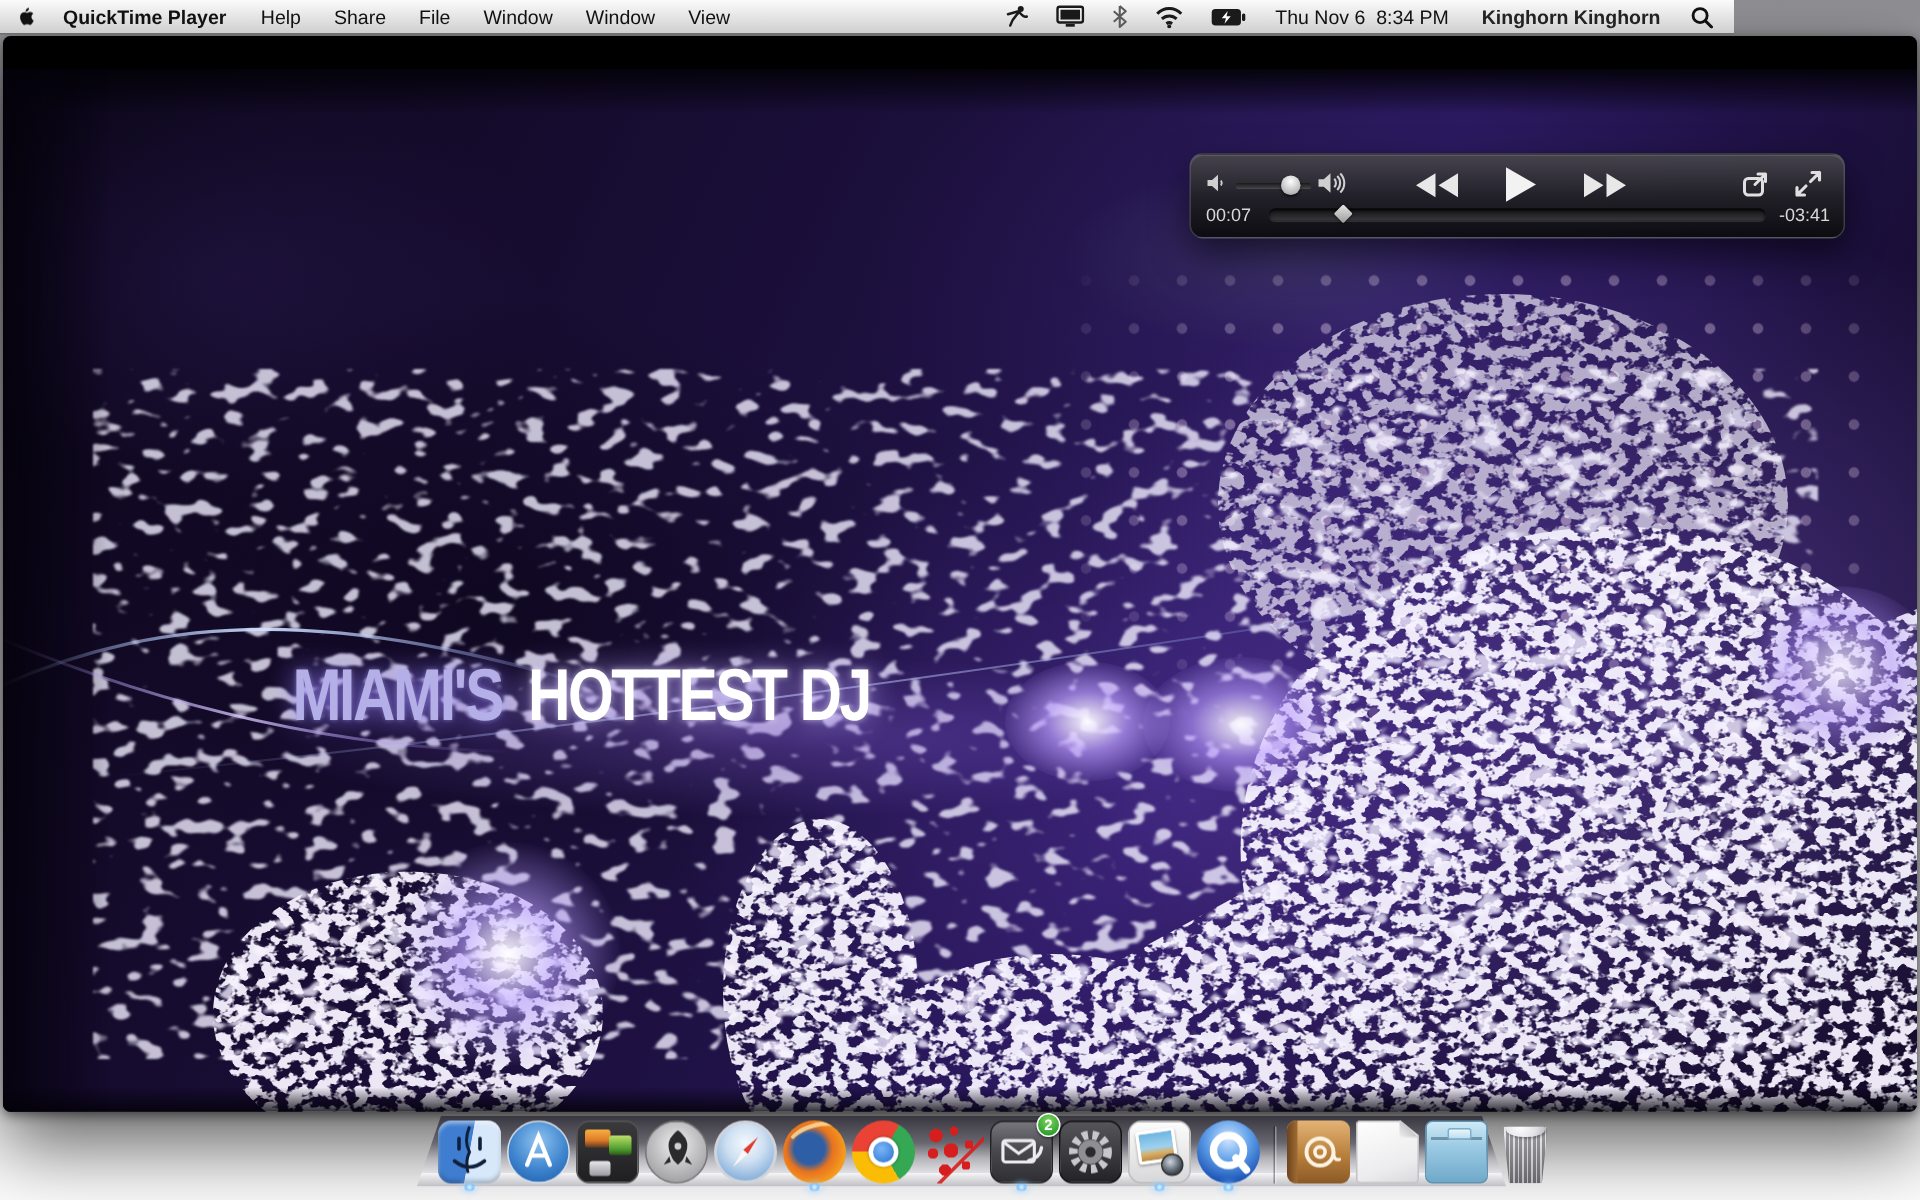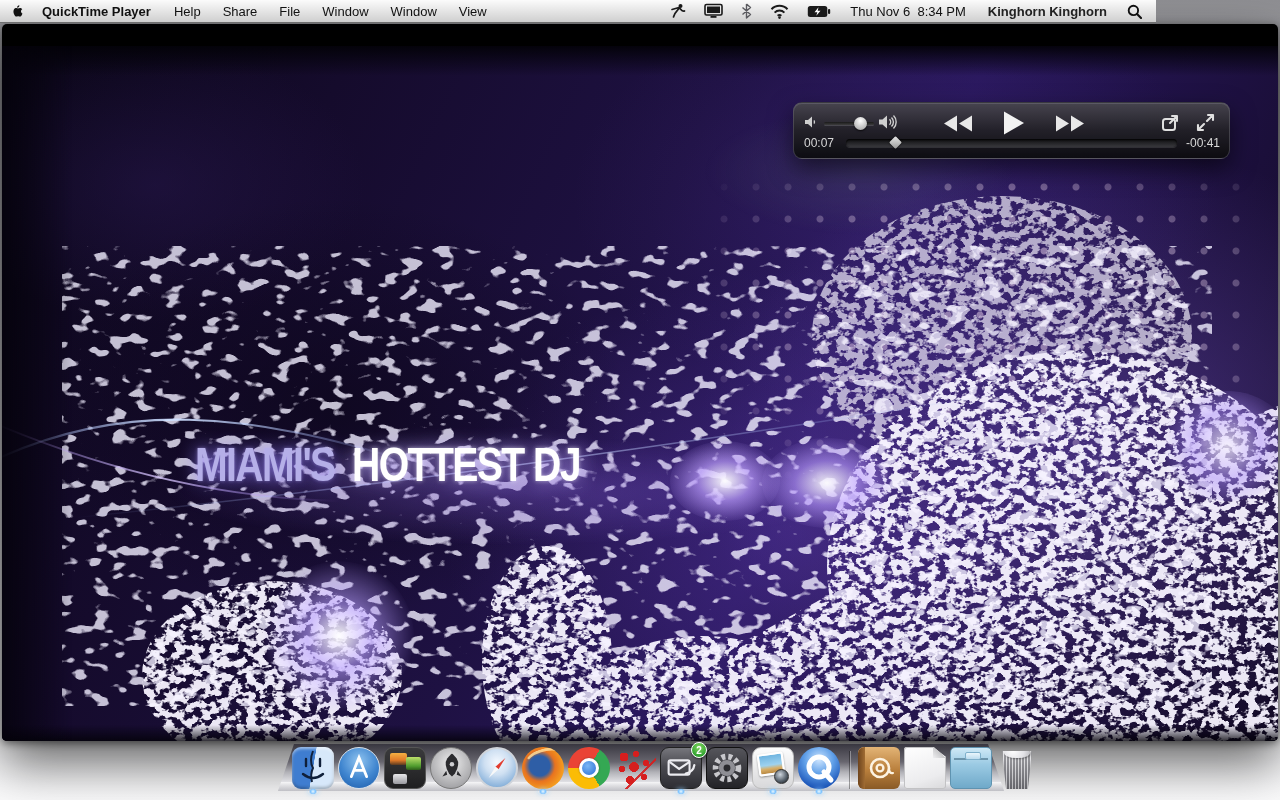--- a/index.html
+++ b/index.html
@@ -399,21 +399,21 @@
         <svg width="19" height="19" viewBox="0 0 19 19">
           <path d="M11 8 L17 2 M17 2 h-5 M17 2 v5 M8 11 L2 17 M2 17 h5 M2 17 v-5" stroke="#e0e0e0" stroke-width="2.1" fill="none" stroke-linecap="round"></path>
         </svg>
       </div>
     </div>
     <div class="ctl-bottom">
       <span class="t-elapsed">00:07</span>
       <div class="scrub">
         <div class="playhead" style="left: 15%;"></div>
       </div>
-      <span class="t-remain">-00:41</span>
+      <span class="t-remain">-03:41</span>
     </div>
   </div>
 </div>
 
 <div class="dock">
   <div class="dock-shelf"></div>
   <div class="dock-items">
 
     <div class="dock-item">
       <div class="tile ic-finder">

